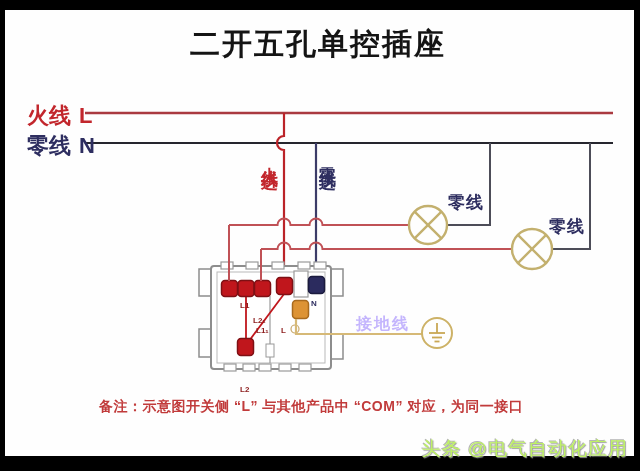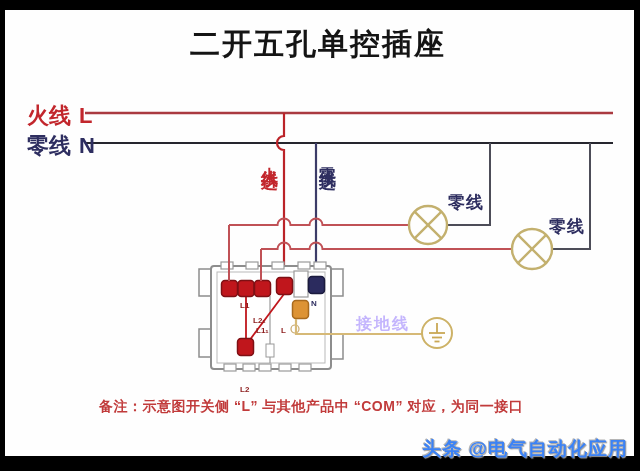--- a/index.html
+++ b/index.html
@@ -16,21 +16,21 @@
          letter-spacing:3px;line-height:1;}
   #live-in-label{left:261px;top:153px;color:#c2262c;}
   #neutral-in-label{left:319px;top:153px;color:#2e2e60;}
   .nl{font-size:17px;font-weight:bold;color:#2e2e60;letter-spacing:1px;}
   #lamp1-neutral-label{left:448px;top:191px;}
   #lamp2-neutral-label{left:549px;top:215px;}
   #ground-label{left:356px;top:314px;font-size:16px;font-weight:bold;color:#c4b5fd;letter-spacing:2px;}
   .tlabel{font-size:8px;font-weight:bold;color:#8b1a1a;letter-spacing:0;margin-top:29px;}
   .tlabel.navy{color:#2e2e60;}
   #note{left:99px;top:398px;width:480px;font-size:14px;font-weight:600;color:#c13b3b;letter-spacing:0.5px;}
-  #watermark{right:12px;top:436px;font-size:19px;font-weight:bold;color:#3b82f6;
+  #watermark{right:12px;top:436px;font-size:19px;font-weight:normal;color:#bef264;
              text-shadow:-1px -1px 0 #b5b5b5,1px 1px 1px #9c9c9c;letter-spacing:1px;}
   svg{position:absolute;left:0;top:0;}
 </style>
 </head>
 <body>
 
 <div id="stage">
   <div id="panel"></div>
 
   <svg width="640" height="471" viewBox="0 0 640 471">

